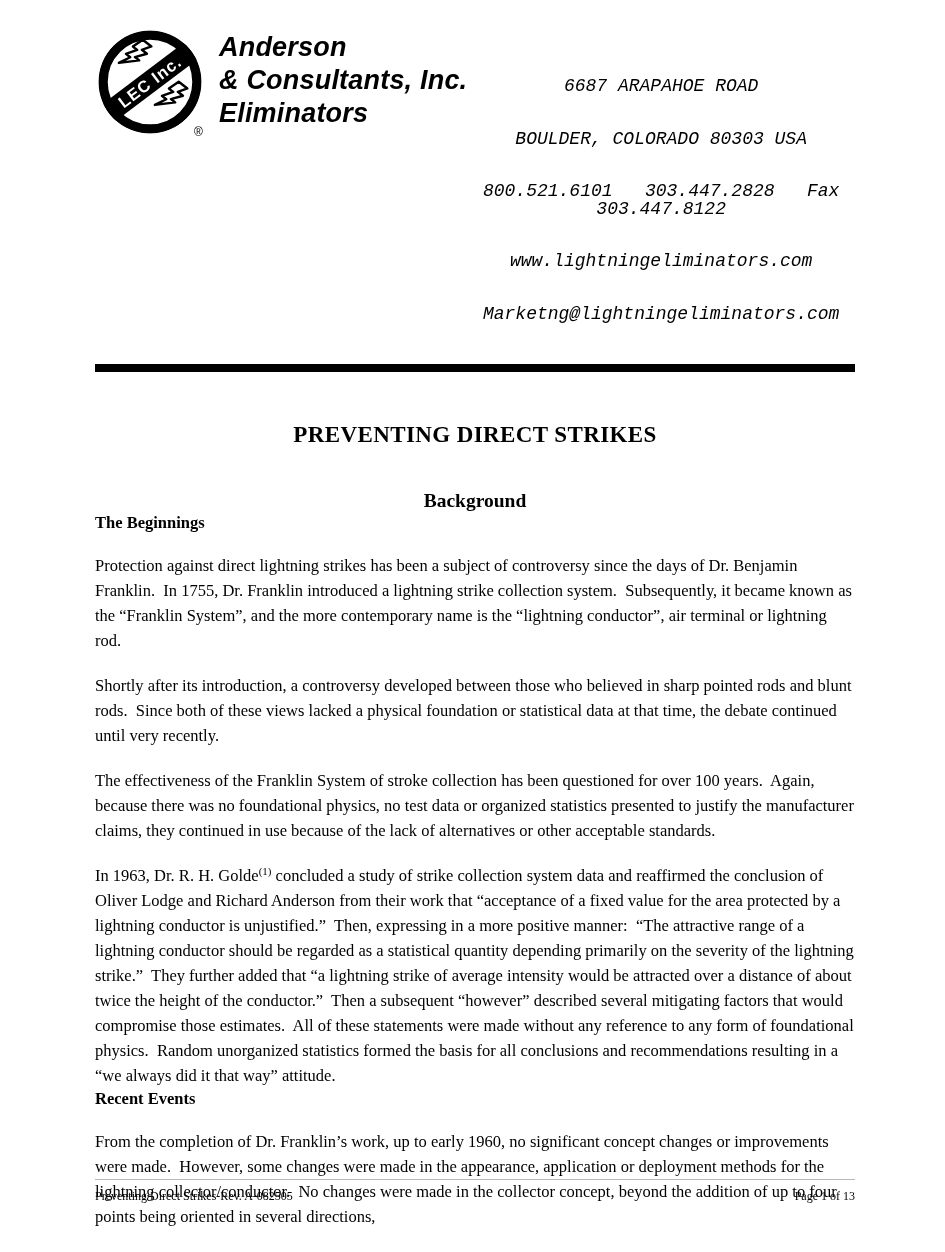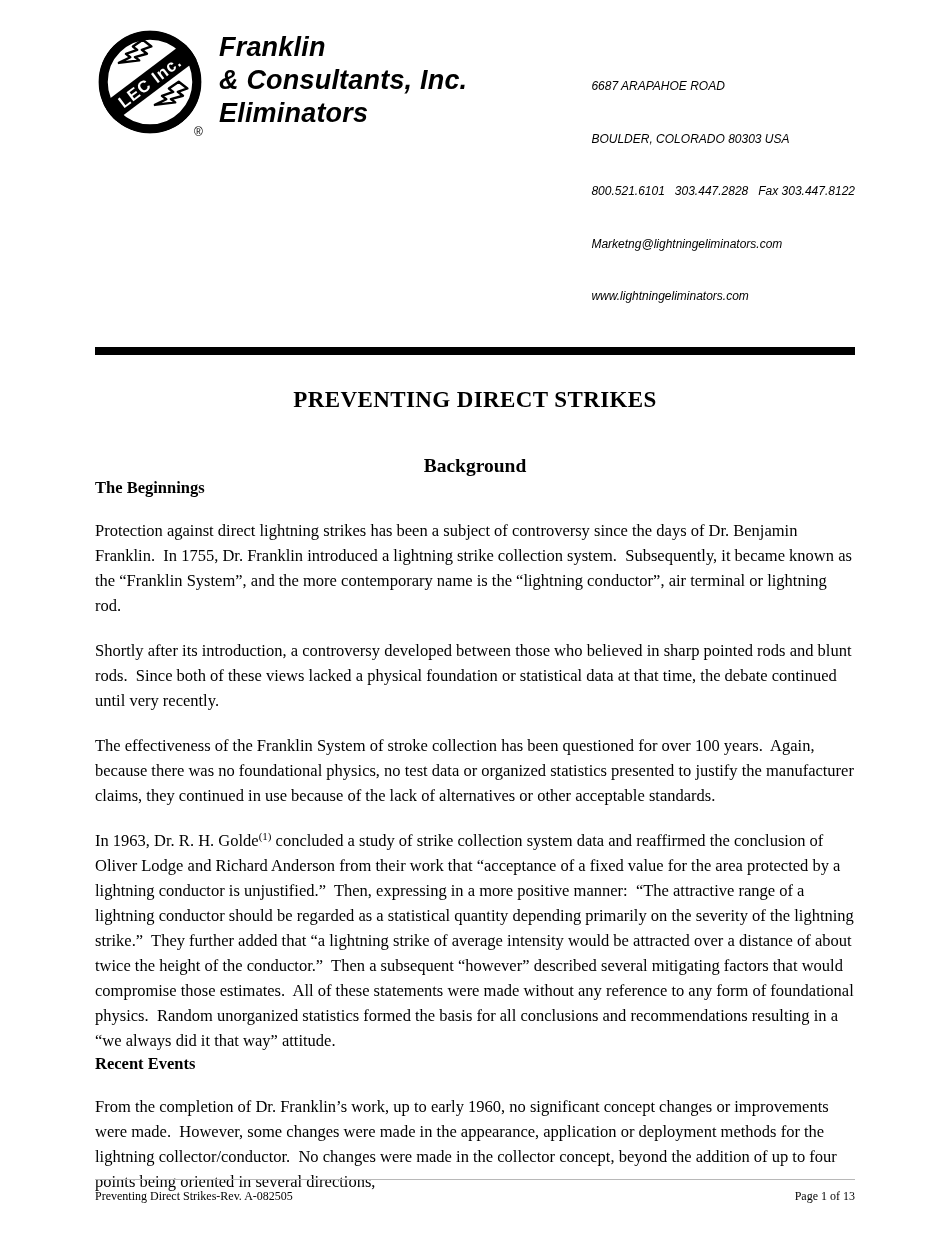--- a/index.html
+++ b/index.html
@@ -33,36 +33,36 @@
     font-weight: bold;
     font-style: italic;
     font-size: 27px;
     line-height: 33px;
     letter-spacing: 0.2px;
     white-space: nowrap;
   }
   .contact {
     margin-left: auto;
     padding-top: 16px;
-    text-align: left;
-    font-family: Liberation Sans, sans-serif;
+    text-align: center;
+    font-family: Liberation Mono, monospace;
     font-style: italic;
-    font-size: 12px;
+    font-size: 18px;
     line-height: 17.5px;
     white-space: pre-wrap;
   }
   .header-rule {
     height: 8px;
     background: #000000;
     margin-top: 6px;
   }
 
   
   .doc-title {
-    margin-top: 32px;
+    margin-top: 50px;
     text-align: center;
     font-weight: bold;
     font-size: 23px;
     letter-spacing: 0.4px;
   }
   .byline {
     margin-top: 37px;
     text-align: center;
     font-size: 17px;
     line-height: 23px;
@@ -137,31 +137,31 @@
             <g transform="rotate(-37 55 55)">
               <rect x="-8" y="44" width="126" height="21.5" fill="#000000"></rect>
               <text x="55" y="60.5" text-anchor="middle" fill="#ffffff" font-family="Liberation Sans, sans-serif" font-weight="bold" font-size="16.5" letter-spacing="1">LEC Inc.</text>
             </g>
           </g>
           <text x="99" y="109" font-family="Liberation Sans, sans-serif" font-size="12">®</text>
         </svg>
       </div>
 
       <div class="company">
-        <div>Franklin</div>
+        <div>Anderson</div>
         <div>&amp; Consultants, Inc.</div>
         <div>Eliminators</div>
       </div>
 
       <div class="contact">
         <div>6687 ARAPAHOE ROAD</div>
         <div>BOULDER, COLORADO 80303 USA</div>
         <div>800.521.6101   303.447.2828   Fax 303.447.8122</div>
+        <div>www.lightningeliminators.com</div>
         <div>Marketng@lightningeliminators.com</div>
-        <div>www.lightningeliminators.com</div>
       </div>
     </div>
 
     <div class="header-rule"></div>
 
     <div class="doc-title">PREVENTING DIRECT STRIKES</div>
 
 
     <div class="section-title">Background</div>
 

